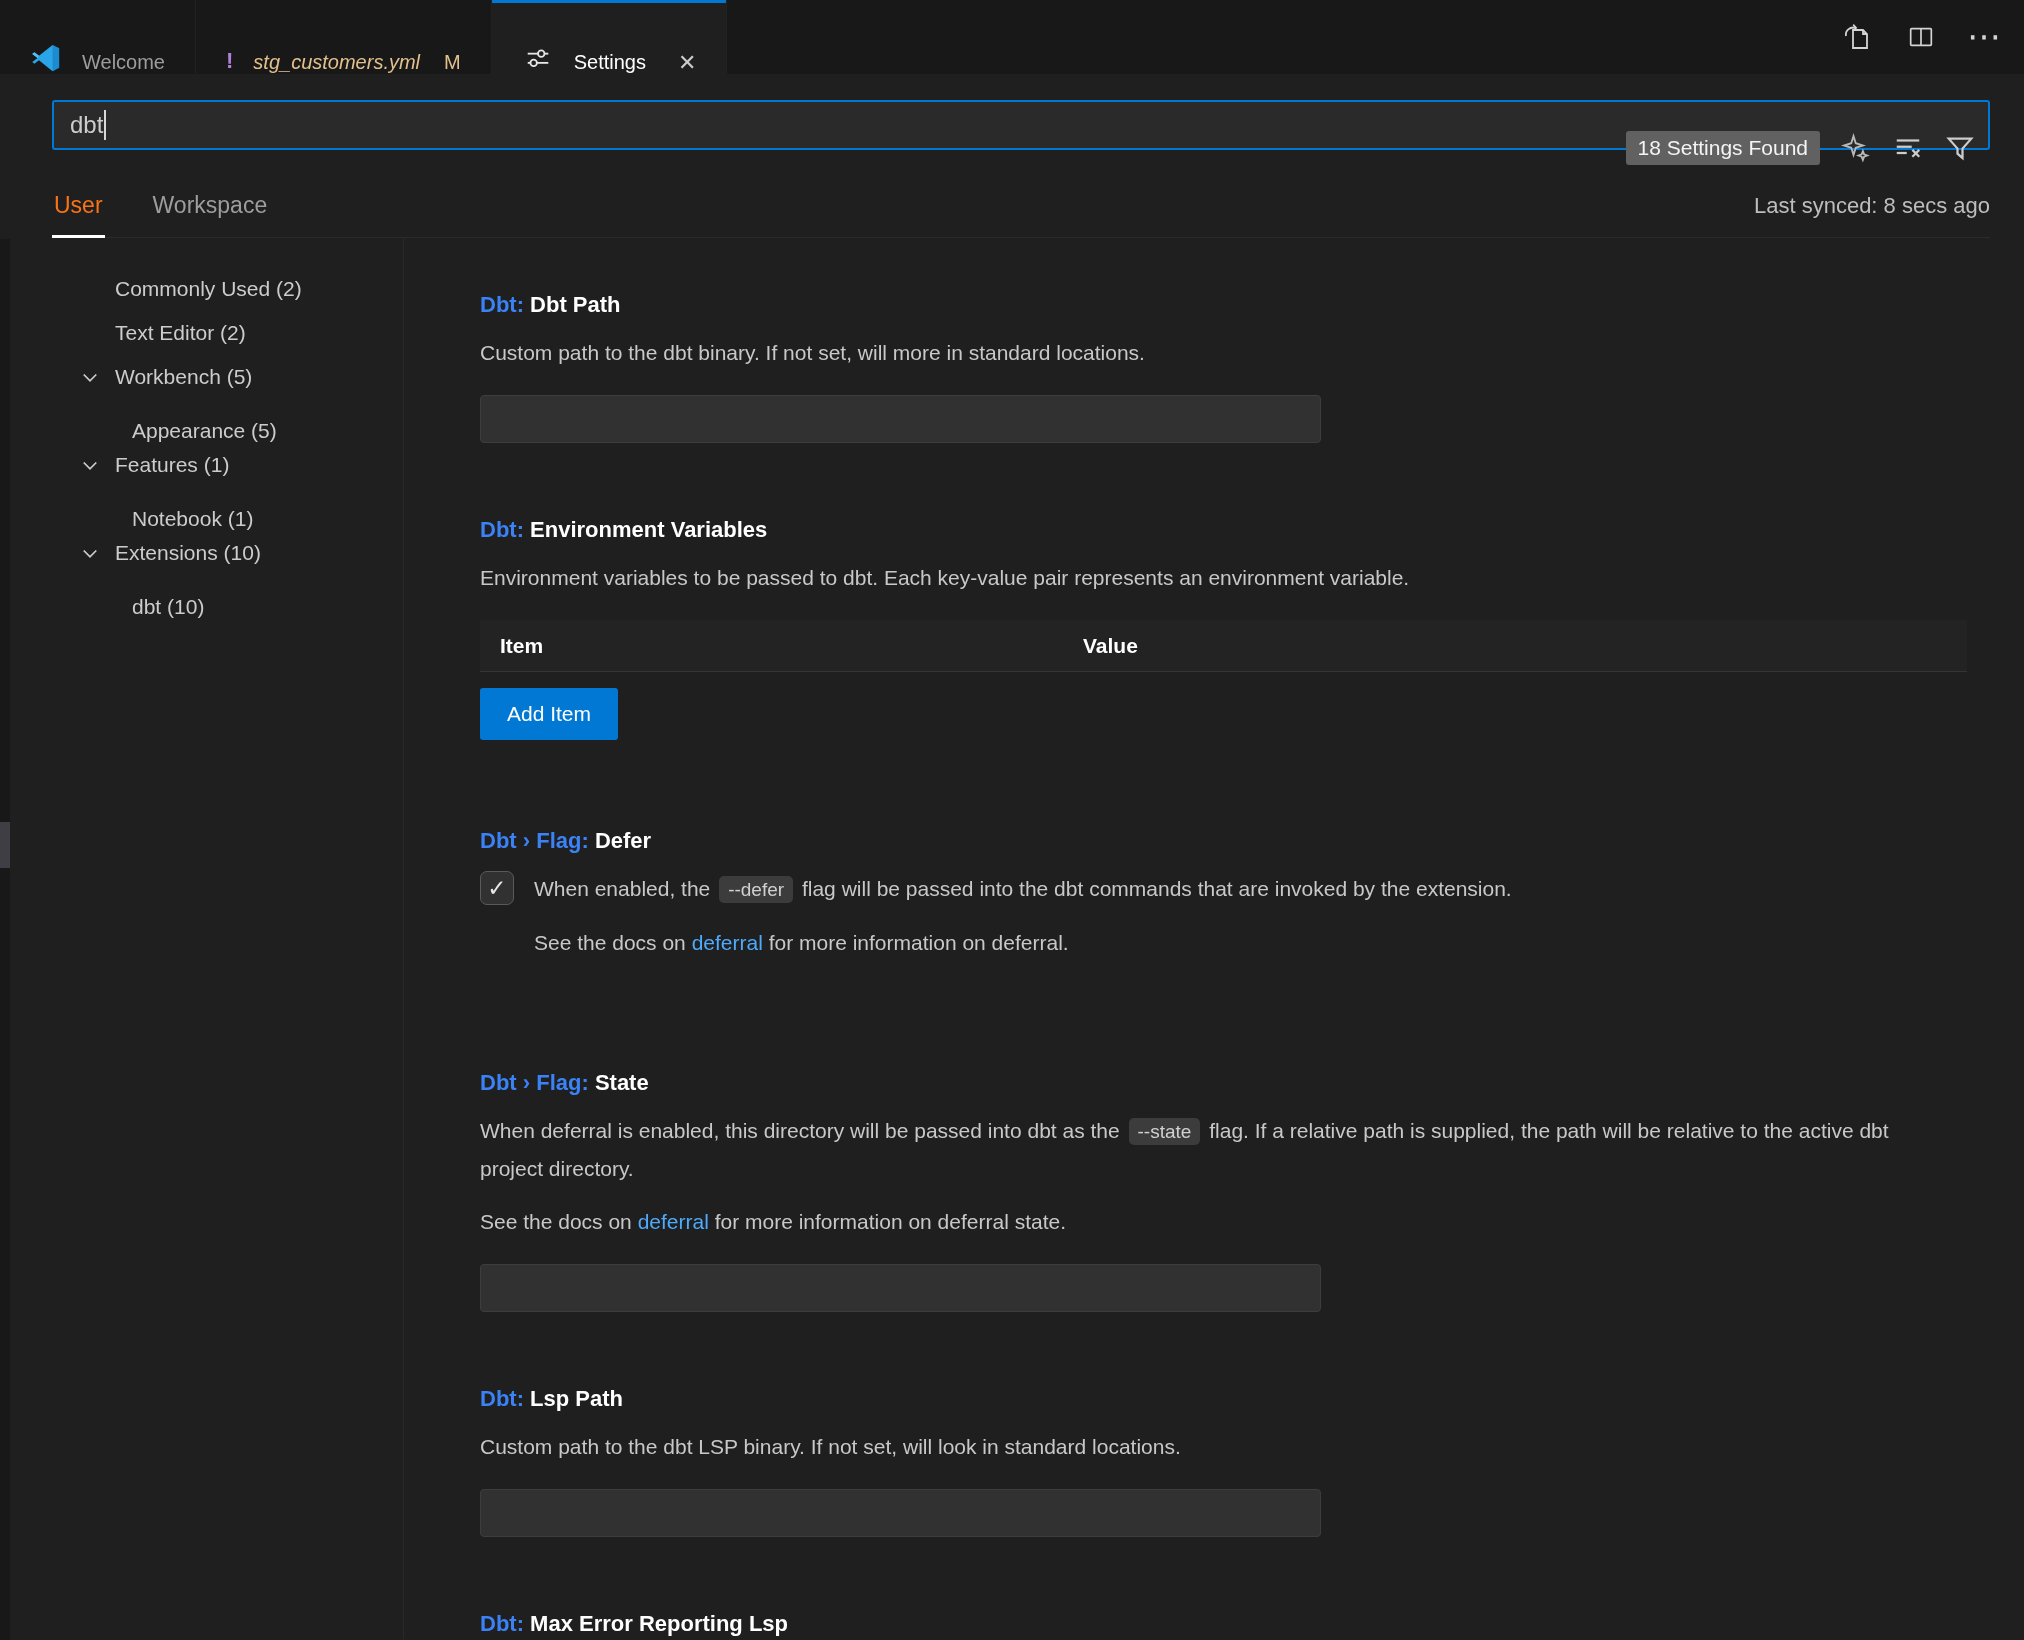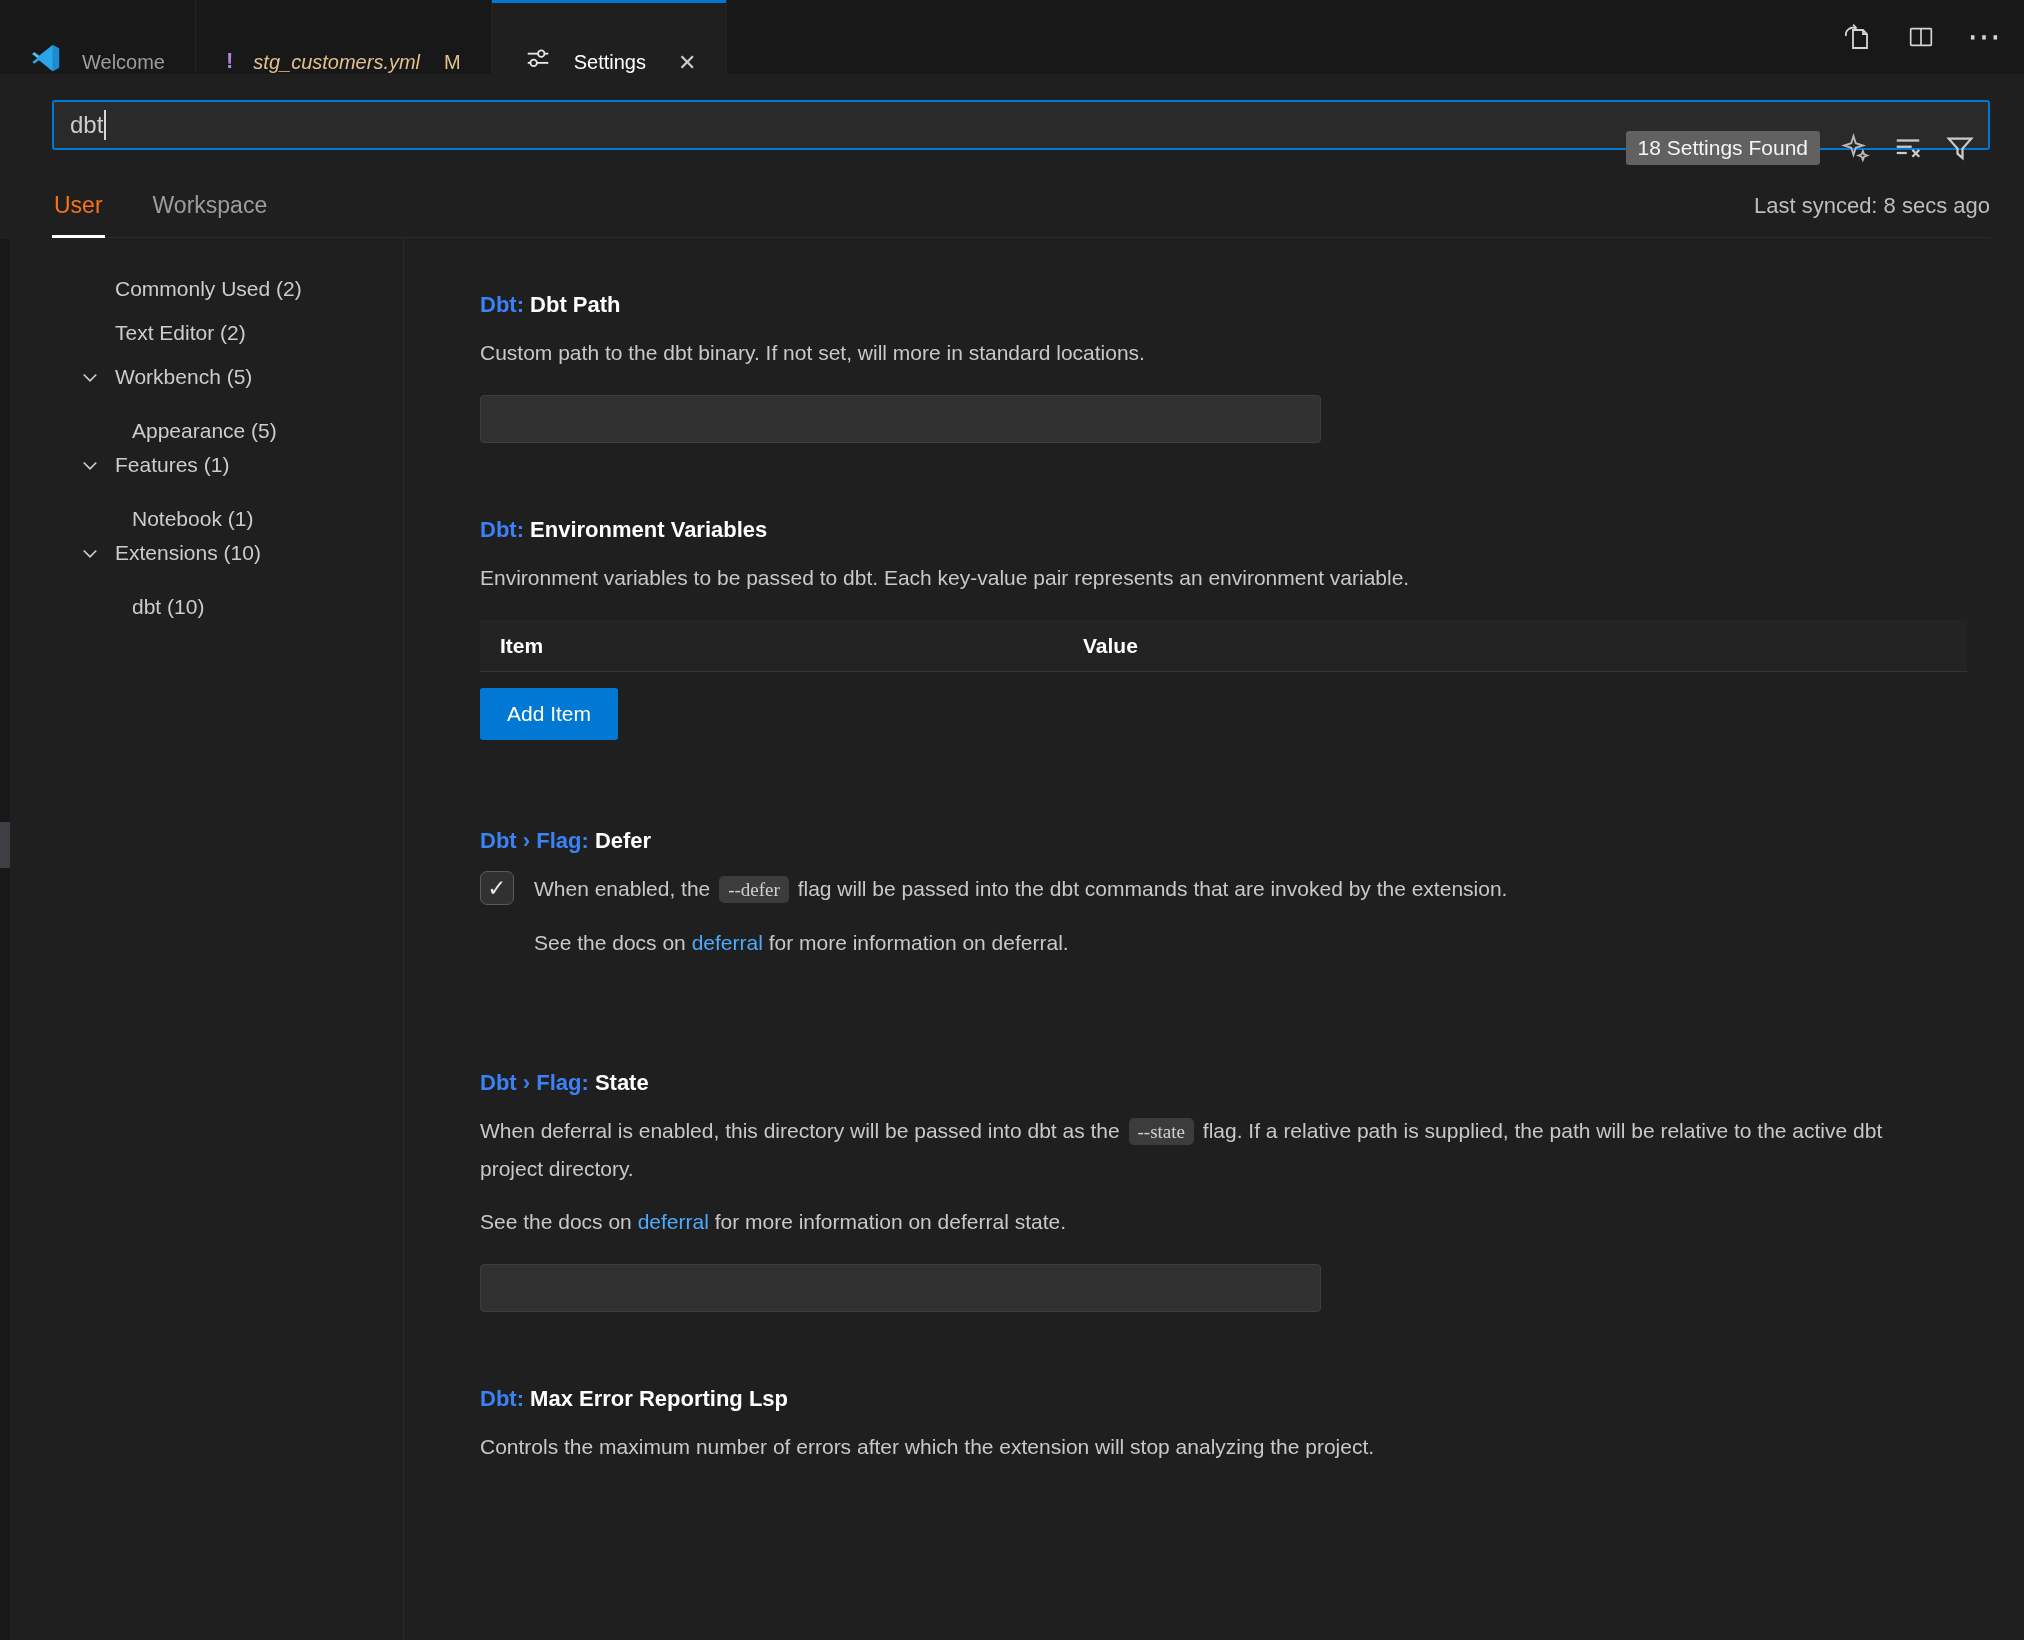--- a/index.html
+++ b/index.html
@@ -72,21 +72,21 @@
     margin-top:16px; background:#0078d4; color:#ffffff; font-size:21px; border:none;
     border-radius:3px; padding:14px 27px; cursor:pointer; font-family:"Liberation Sans", sans-serif;
   }
   .check-row { display:flex; align-items:flex-start; gap:20px; font-size:21px; color:#c8c8c8; line-height:37px; }
   .checkbox {
     width:34px; height:34px; flex:none; background:#313131; border:1px solid #5a5a5a;
     border-radius:7px; display:flex; align-items:center; justify-content:center;
     color:#e8e8e8; font-size:23px; margin-top:1px; cursor:pointer;
   }
   .code {
-    font-family:Liberation Serif, serif; font-size:19px; background:#3c3c3c;
+    font-family:Liberation Sans, sans-serif; font-size:19px; background:#3c3c3c;
     border-radius:5px; padding:3px 9px; color:#d0d0d0; margin:0 3px; white-space:nowrap;
   }
   .docs-line { margin-top:16px; font-size:21px; color:#c8c8c8; line-height:37px; }
   .docs-line.indent { padding-left:54px; }
   a.link { color:#4daafc; text-decoration:none; cursor:pointer; }
 
   
   .sash { position:absolute; left:0; top:239px; width:10px; height:1401px; background:#181818; }
   .sash-handle { margin-top:583px; height:46px; width:100%; background:#3e3e44; }
 
@@ -275,20 +275,27 @@
       </div>
       <div class="desc" style="max-width:1460px;">
         <span>When deferral is enabled, this directory will be passed into dbt as the </span><span class="code">--state</span><span> flag. If a relative path is supplied, the path will be relative to the active dbt project directory.</span>
       </div>
       <div class="docs-line">
         <span>See the docs on </span><a class="link">deferral</a><span> for more information on deferral state.</span>
       </div>
       <input class="text-input" readonly="" value="" style="">
     </div>
 
+    <div class="setting">
+      <div class="setting-title">
+        <span class="cat">Dbt: </span><span class="name">Lsp Path</span>
+      </div>
+      <div class="desc">Custom path to the dbt LSP binary. If not set, will look in standard locations.</div>
+      <input class="text-input" readonly="" value="" style="">
+    </div>
 
     <div class="setting" style="margin-bottom:0;">
       <div class="setting-title">
         <span class="cat">Dbt: </span><span class="name">Max Error Reporting Lsp</span>
       </div>
       <div class="desc">Controls the maximum number of errors after which the extension will stop analyzing the project.</div>
 
     </div>
 
   </div>

